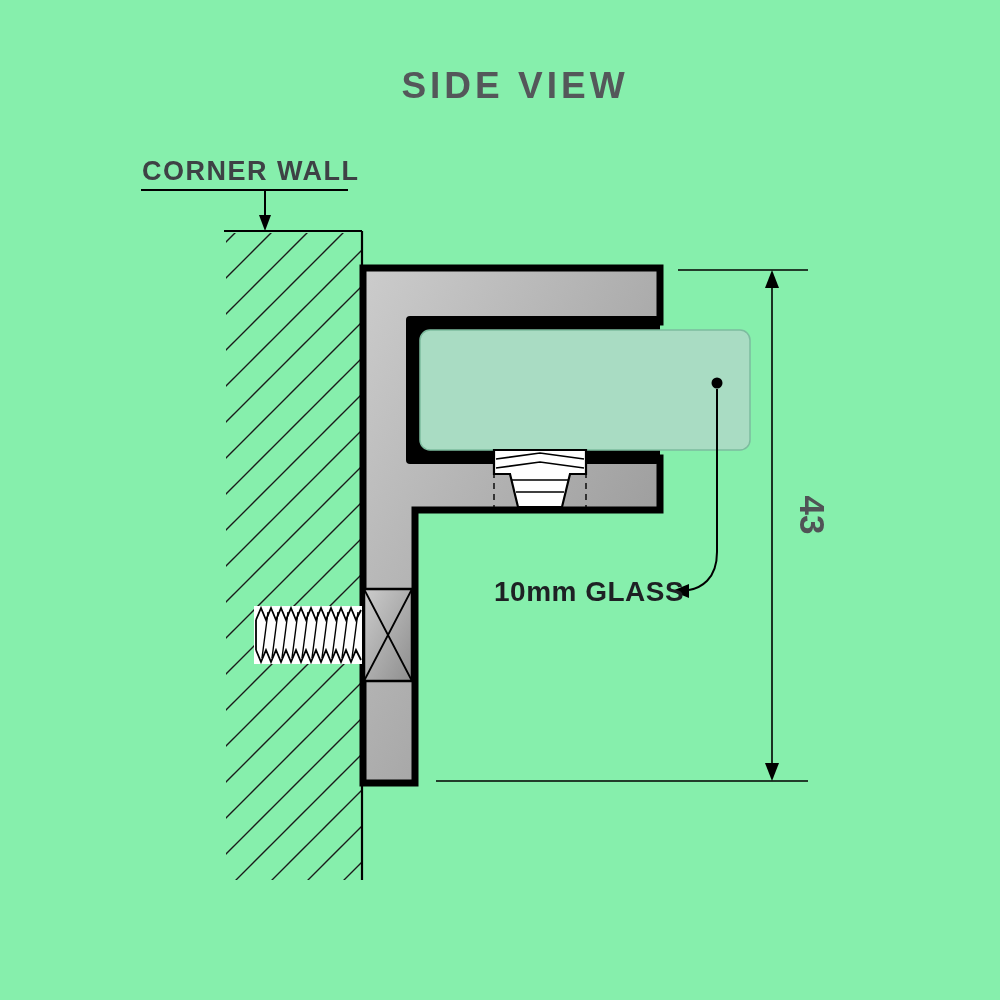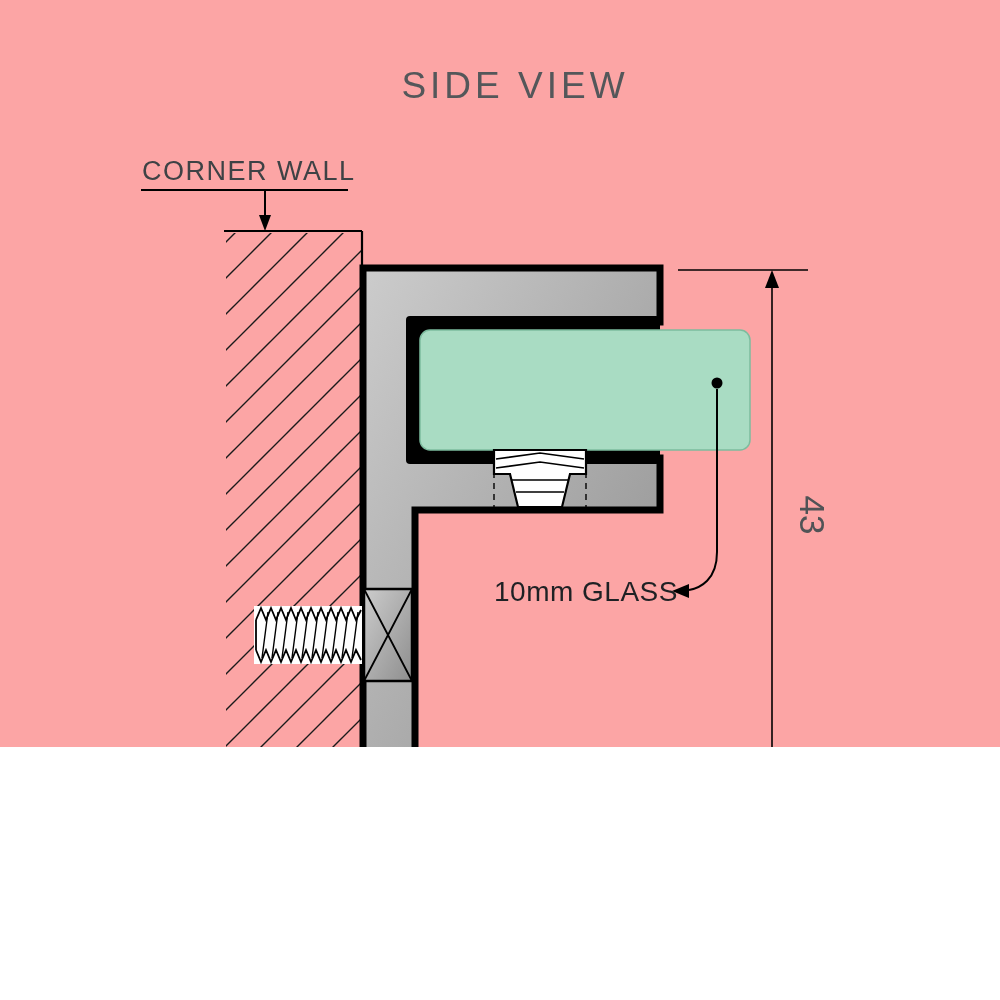--- a/index.html
+++ b/index.html
@@ -3,23 +3,24 @@
 <meta charset="utf-8">
 <style>
   html, body {
     margin: 0;
     padding: 0;
     background: #ffffff;
   }
   .canvas {
     position: relative;
     width: 1000px;
-    height: 747px;
-    background: #fca5a5;
+    height: 1000px;
+    background: #86efac;
     overflow: hidden;
+    font-weight: bold;
   }
   svg { display: block; }
   text {
     font-family: "Liberation Sans", sans-serif;
     fill: #54575a;
   }
   .title-text {
     font-size: 37px;
     letter-spacing: 4px;
     fill: #54575a;

